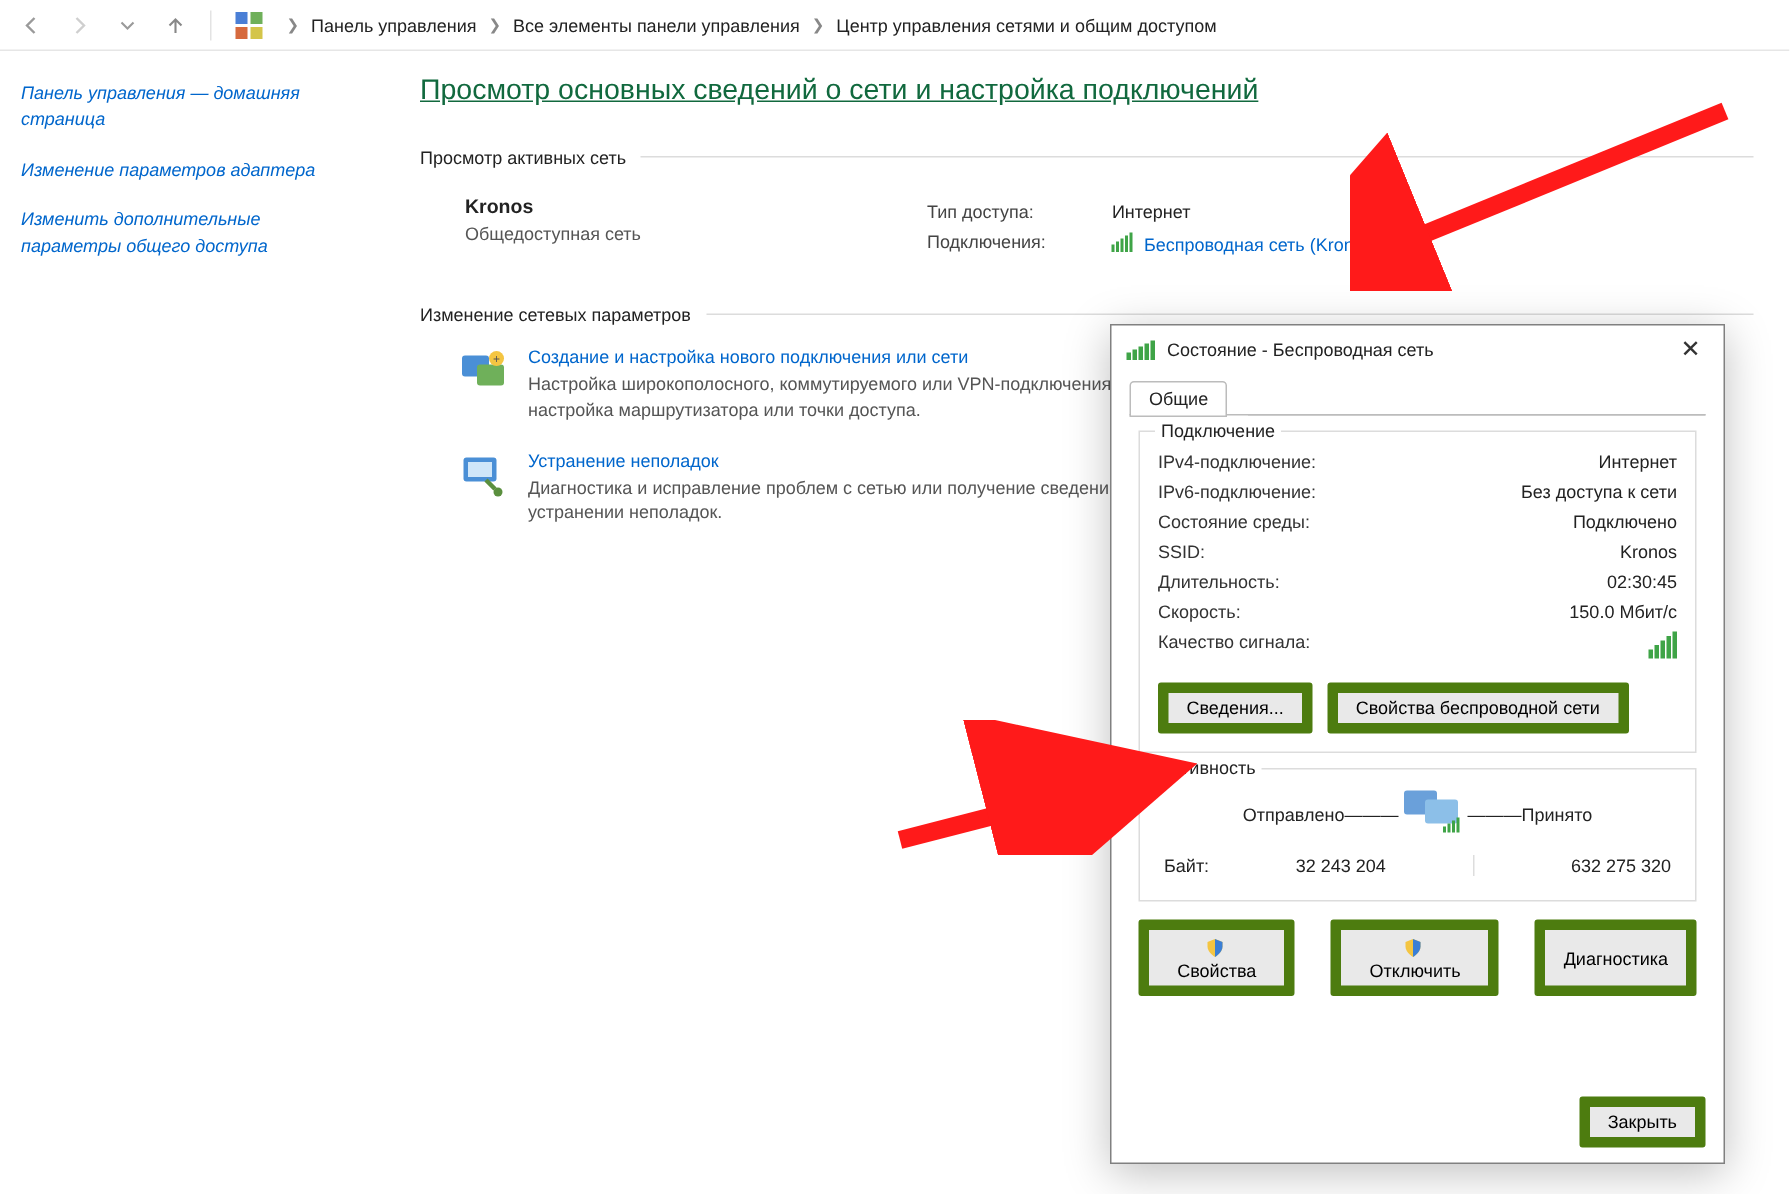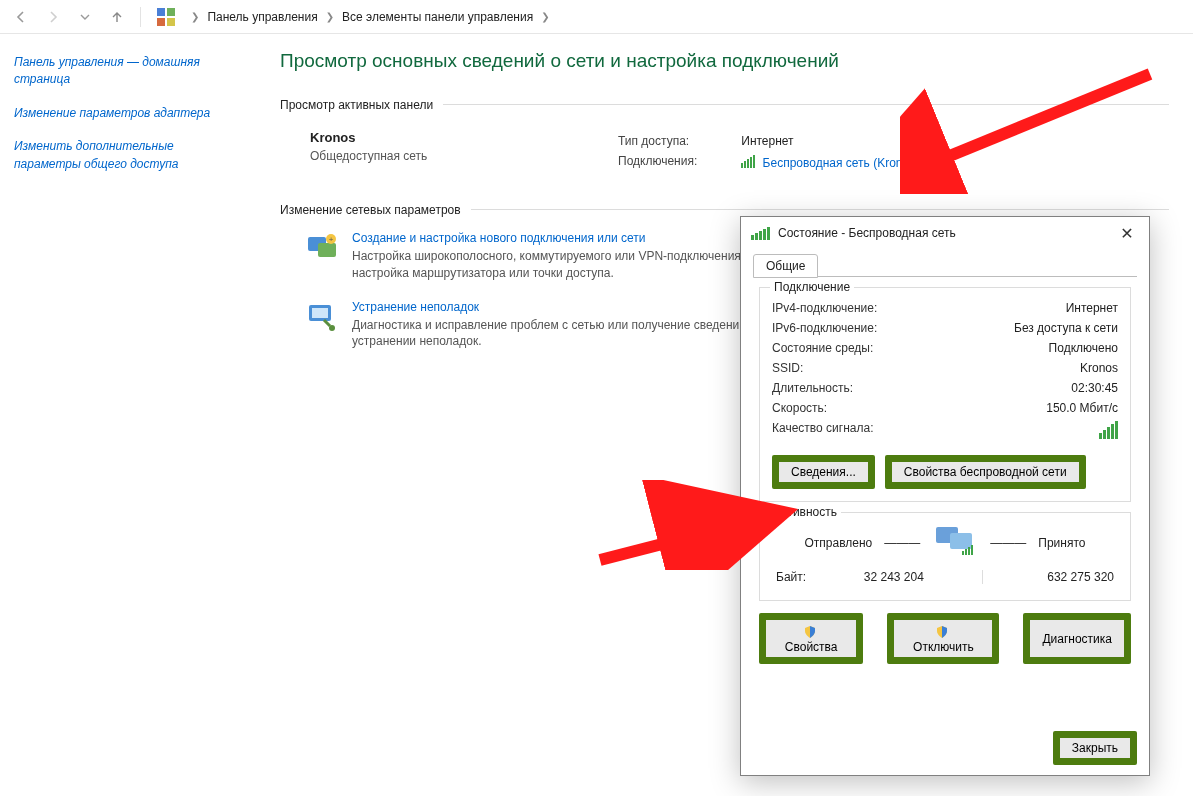--- a/index.html
+++ b/index.html
@@ -35,21 +35,21 @@
   .ctrl-icon { width:22px; height:22px; display:flex; align-items:center; justify-content:center; margin:0 4px; }
   .breadcrumb { display:flex; align-items:center; gap:4px; margin-left:4px; }
   .crumb { padding: 2px 4px; color: #222; }
   .crumb-sep { color:#888; font-size:10px; }
   
   .wrap { display:flex; height: calc(100% - 34px); }
   .sidebar { width: 256px; padding: 20px 14px; font-style: italic; }
   .sidebar a { display:block; color:#0066cc; text-decoration:none; margin-bottom:16px; line-height:1.45; }
   
   .main { flex:1; padding: 16px 24px 0 24px; position:relative; }
-  h1.page-title { color:#11693e; font-weight:400; font-size:19px; margin:0 0 18px 0; }
+  h1.page-title { color:#11693e; font-weight:400; font-size:19px; margin:0 0 18px 0;text-decoration:underline; }
   .section-label { color:#222; margin:8px 0 6px 0; }
   .hr-flank { display:flex; align-items:center; gap:10px; }
   .hr-flank .line { flex:1; height:1px; background:#dcdcdc; }
   .net-block { display:flex; padding:12px 0 6px 30px; gap:60px; }
   .net-left { min-width:240px; }
   .net-name { font-weight:600; font-size:13px; }
   .net-type { color:#555; margin-top:4px; }
   .net-right td { padding:2px 6px; vertical-align:top; }
   .lbl { color:#444; }
   a.lnk { color:#0066cc; text-decoration:none; }
@@ -77,21 +77,21 @@
   .tab { border:1px solid #bcbcbc; padding:4px 12px; background:#fff; font-size:12px; border-top-left-radius:3px; border-top-right-radius:3px; position:relative; top:1px; z-index:2; }
   .tabline-after { flex:1; border-bottom:1px solid #bcbcbc; }
   .tabpage { border-top:1px solid #bcbcbc; margin-top:-1px; padding:10px 6px 6px 6px; }
   .fieldset { border:1px solid #dcdcdc; margin:0 0 10px 0; padding:10px 12px 12px 12px; position:relative; }
   .legend { position:absolute; top:-8px; left:10px; background:#fff; padding:0 4px; font-size:12px; color:#222; }
   .kv { display:flex; justify-content:space-between; padding:3px 0; font-size:12px;gap:37px; }
   .kv .k { color:#333; }
   .kv .v { color:#222; }
   .btn { background:#e9e9e9; border:7px solid #4d7c0f; padding:3px 12px; font-size:12px; font-family:inherit; cursor:pointer; border-radius:2px; }
   .btnrow { display:flex; gap:10px; margin-top:10px; }
-  .activity-row { display:flex; justify-content:center; align-items:center; gap:12px; }
+  .activity-row { display:flex; justify-content:center; align-items:center; }
   .bytes-row { display:flex; justify-content:space-between; padding:8px 4px 4px 4px; }
   .footer-row { display:flex; gap:24px; margin-top:12px; }
   .shield { display:inline-block; width:14px; height:14px; position:relative; top:2px; margin-right:2px; }
   .dlg-footer { padding:10px 12px; display:flex; justify-content:flex-end; }
   
   .arrow-annot { position:absolute; pointer-events:none; }
   .signal-bars { display:inline-flex; align-items:flex-end; gap:1px; }
   .signal-bars span { display:inline-block; width:3px; background:#3fa447; }
 </style>
 </head>
@@ -126,36 +126,37 @@
       <rect x="1" y="11" width="8" height="8" fill="#d66a3e"></rect>
         <rect x="11" y="11" width="8" height="8" fill="#d4c54a"></rect>
     </svg>
   </div>
   <div class="breadcrumb">
     <span class="crumb-sep">❯</span>
     <span class="crumb">Панель управления</span>
     <span class="crumb-sep">❯</span>
     <span class="crumb">Все элементы панели управления</span>
     <span class="crumb-sep">❯</span>
+    <span class="crumb">Центр управления сетями и общим доступом</span>
   </div>
 </div>
 
 <div class="wrap">
 
   <div class="sidebar">
     <a href="#">Панель управления — домашняя страница</a>
     <a href="#">Изменение параметров адаптера</a>
     <a href="#">Изменить дополнительные параметры общего доступа</a>
   </div>
 
   <div class="main">
     <h1 class="page-title">Просмотр основных сведений о сети и настройка подключений</h1>
 
     <div class="hr-flank">
-      <span class="section-label">Просмотр активных панели</span>
+      <span class="section-label">Просмотр активных сеть</span>
       <div class="line"></div>
     </div>
 
     <div class="net-block">
       <div class="net-left">
         <div class="net-name">Kronos</div>
         <div class="net-type">Общедоступная сеть</div>
       </div>
       <div class="net-right">
         <table>

